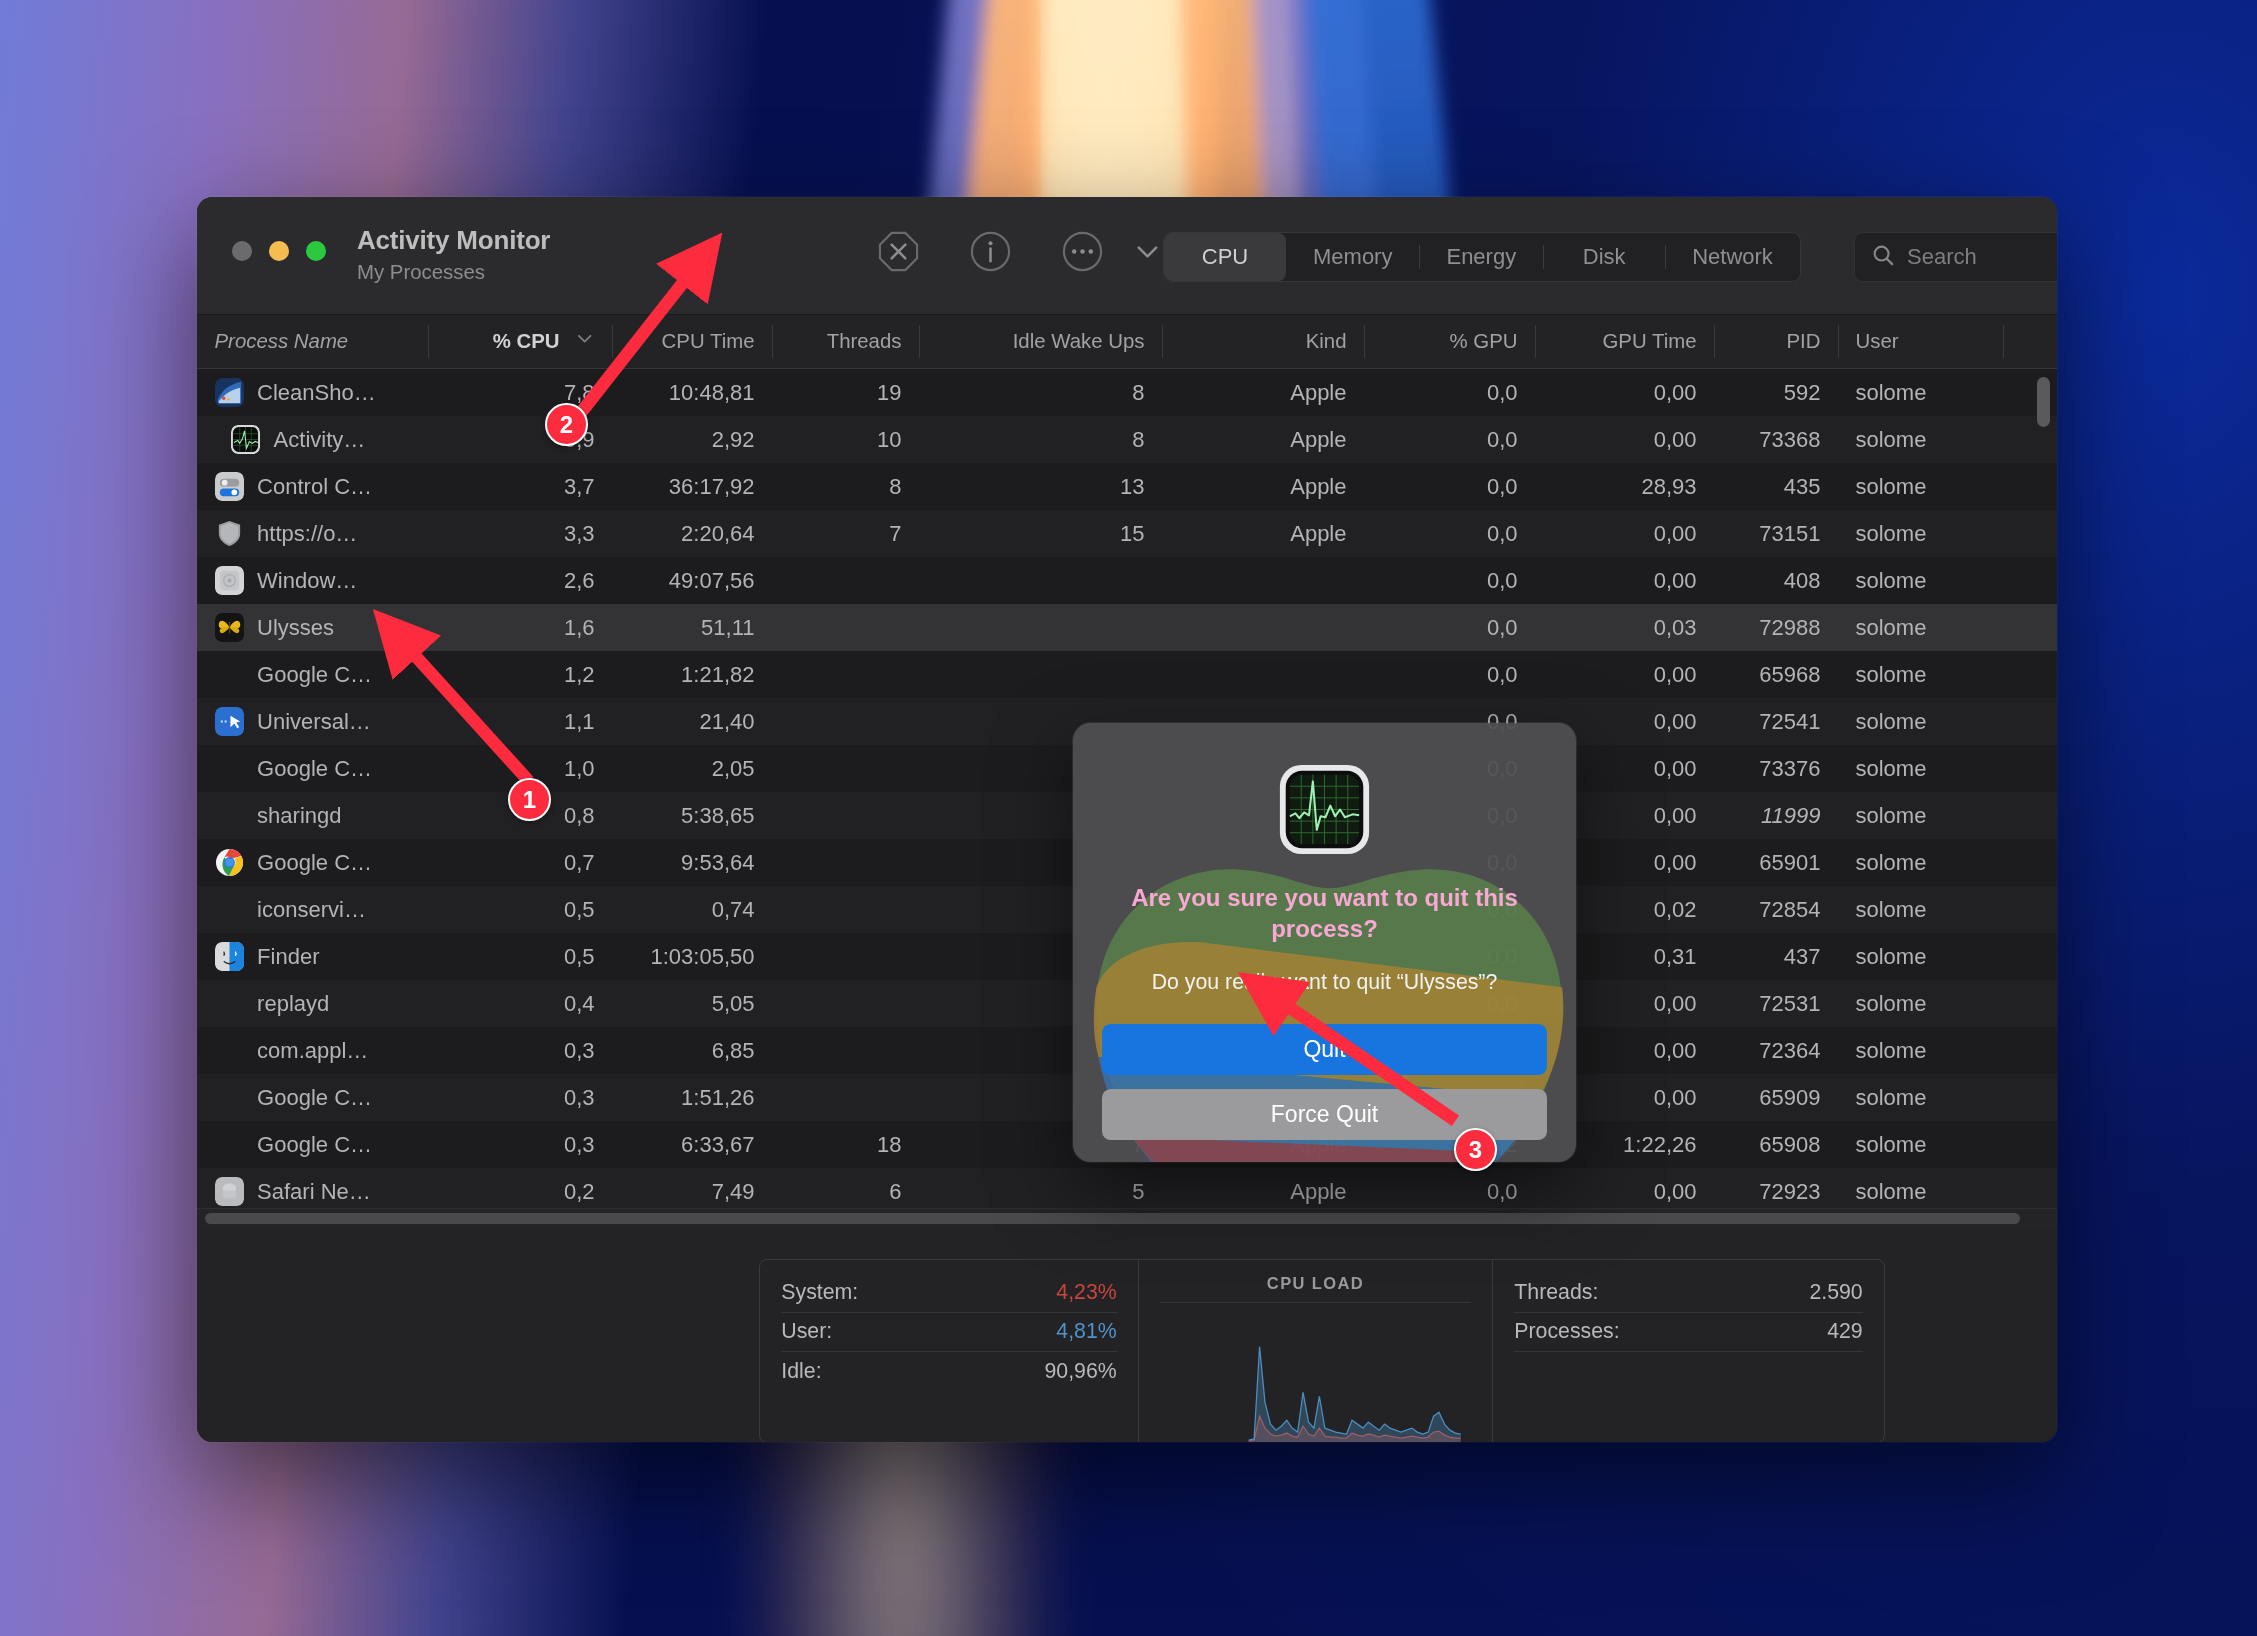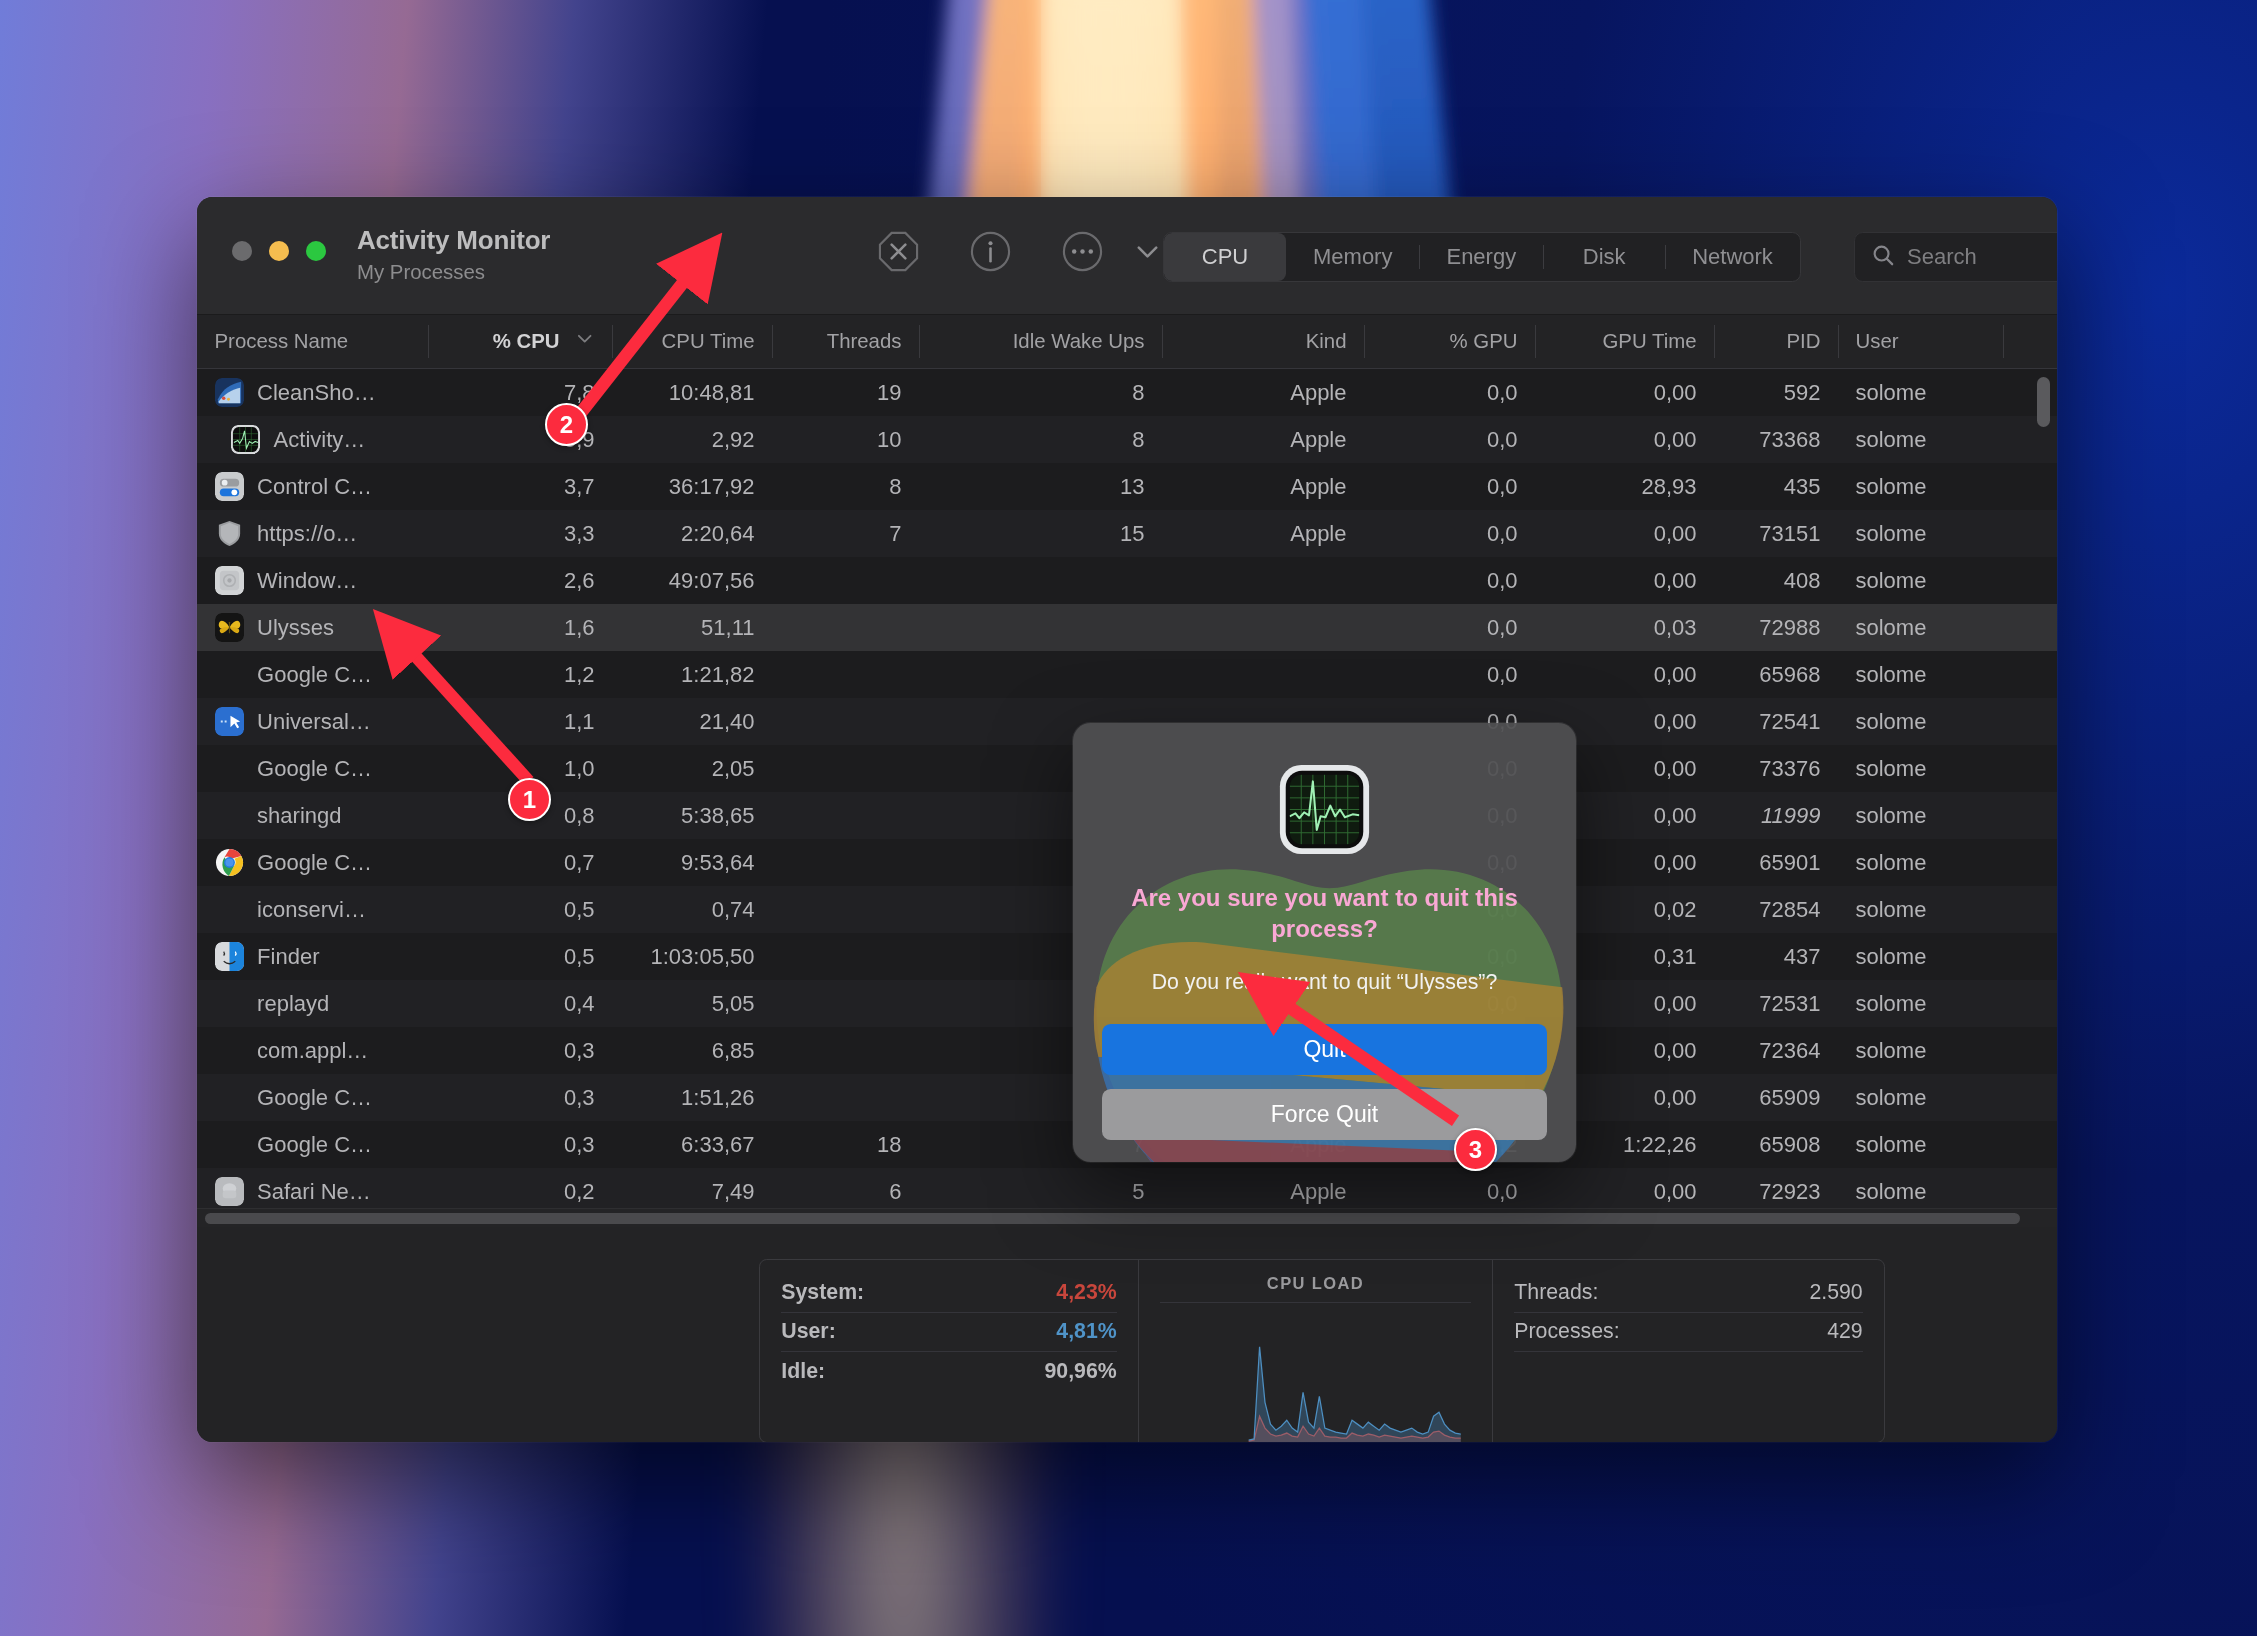--- a/index.html
+++ b/index.html
@@ -92,21 +92,21 @@
   .col {
     position: relative; display: flex; align-items: center; height: 100%;
     padding: 0 17.5px; white-space: nowrap;
   }
   .col + .col::before {
     content: ""; position: absolute; left: 0; top: 9.7px; bottom: 9.7px; width: 1px; background: #3a3a3e;
   }
   .col.sorted { color: #d2d2d4; font-weight: bold; padding-left: 17px; }
   .col .sort-chev { margin-left: 15.5px; opacity: 0.7; }
   
-  .c-name  { width: 231px; }
+  .c-name  { width: 231px; font-style: italic; }
   .c-cpu   { width: 184px; justify-content: flex-end; }
   .c-time  { width: 160px; justify-content: flex-end; }
   .c-thr   { width: 147px; justify-content: flex-end; }
   .c-idle  { width: 243px; justify-content: flex-end; }
   .c-kind  { width: 202px; justify-content: flex-end; }
   .c-gpu   { width: 171px; justify-content: flex-end; }
   .c-gput  { width: 179px; justify-content: flex-end; }
   .c-pid   { width: 124px; justify-content: flex-end; }
   .c-user  { width: 165px; }
   .c-tail  { flex: 1; }
@@ -137,21 +137,21 @@
     position: absolute; left: 7.8px; top: 3.9px; width: 1815px; height: 11.6px;
     background: #4a4a4d; border-radius: 5.8px;
   }
   
   #footer { position: relative; height: 240px; background: #232325; }
   #stats {
     position: absolute; left: 562px; top: 32px; width: 1126px; height: 184px;
     display: flex; border: 1px solid #3a3a3e; border-radius: 7.8px; overflow: hidden;
   }
   .stat-panel { position: relative; }
-  .sp-left { width: 378px; padding: 13.6px 21.3px 0 21.3px; font-weight: bold; }
+  .sp-left { width: 378px; padding: 13.6px 21.3px 0 21.3px; }
   .sp-mid { width: 355px; border-left: 1px solid #3a3a3e; border-right: 1px solid #3a3a3e; padding-top: 13.6px; }
   .sp-right { flex: 1; padding: 13.6px 21.3px 0 21.3px; }
   .sline {
     display: flex; justify-content: space-between; align-items: center;
     height: 39px; font-size: 21.3px; color: #b9b9bc;
     border-bottom: 1px solid #34343a;
   }
   .sline .v { font-variant-numeric: tabular-nums; }
   .v.sys { color: #c8463c; }
   .v.user { color: #4f93c8; }

